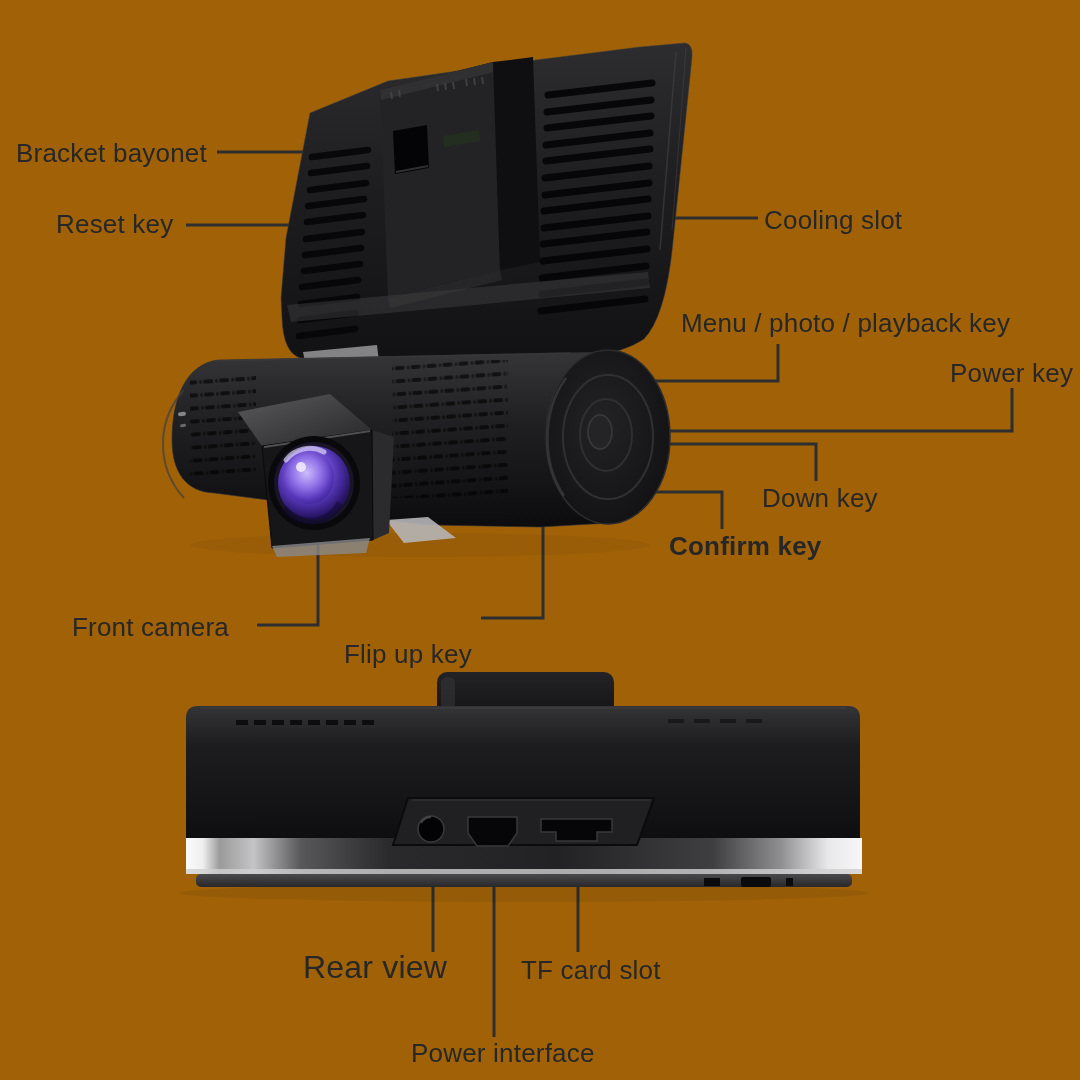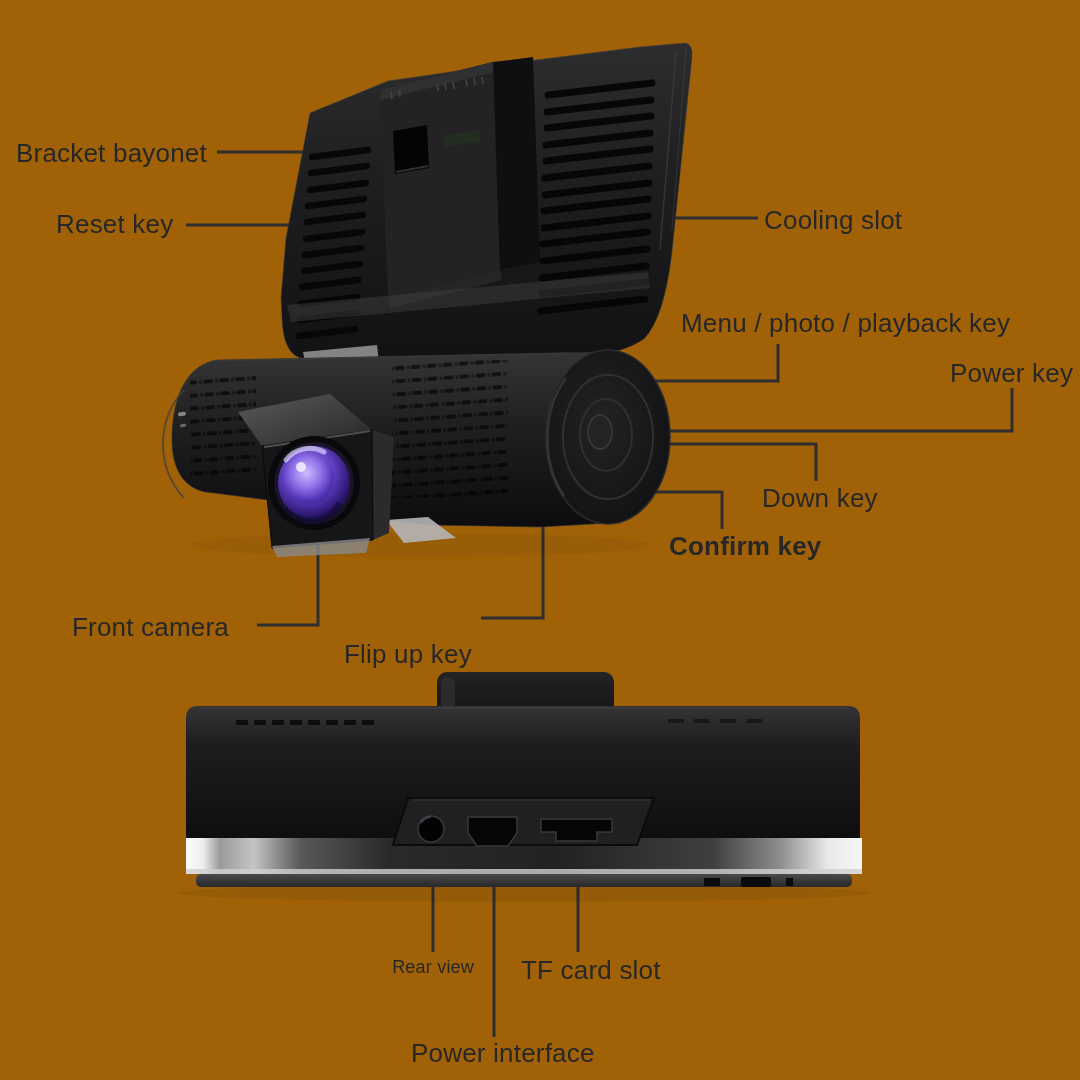--- a/index.html
+++ b/index.html
@@ -6,22 +6,22 @@
   #stage{
     position:relative;width:1080px;height:1080px;background:#a16207;
     font-family:"Liberation Sans", sans-serif;overflow:hidden;
   }
   #art{position:absolute;left:0;top:0;width:1080px;height:1080px;}
   .lbl{
     position:absolute;font-size:26px;line-height:28px;color:#272727;
     white-space:nowrap;letter-spacing:0.2px;
   }
   .lbl2{
-    position:absolute;font-size:18px;line-height:27px;color:#272727;
-    text-align:right;letter-spacing:0.2px;
+    position:absolute;font-size:32px;line-height:27px;color:#272727;
+    text-align:center;letter-spacing:0.2px;
   }
 </style>
 </head>
 <body>
 
 <div id="stage">
 
 <svg id="art" viewBox="0 0 1080 1080">
   <defs>
     <linearGradient id="slabGrad" x1="0" y1="0" x2="0" y2="1">

